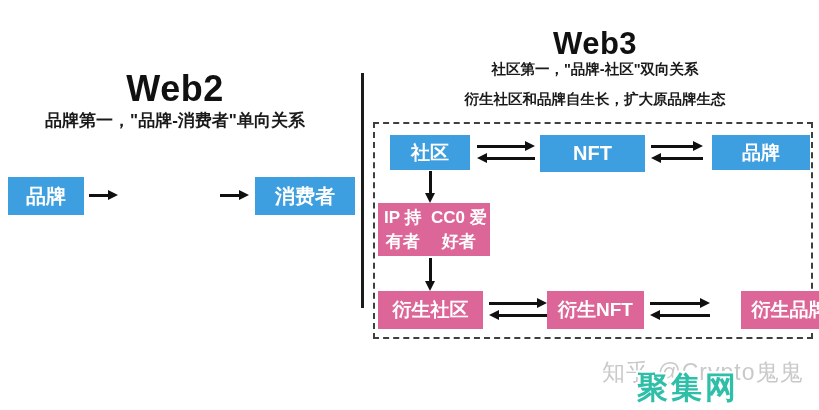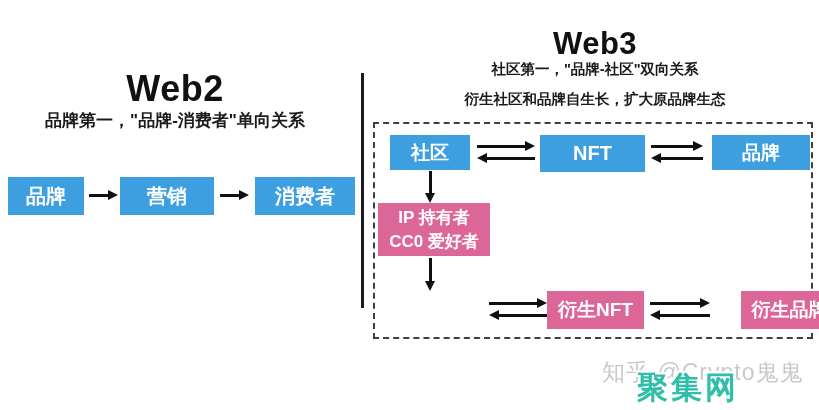--- a/index.html
+++ b/index.html
@@ -13,21 +13,21 @@
   }
   .subtitle{
     position:absolute;text-align:center;font-weight:600;color:#1a1a1a;
   }
   .node{
     position:absolute;display:flex;align-items:center;justify-content:center;
     color:#fff;font-weight:bold;text-align:center;
   }
   .node.blue{background:var(--blue);}
   .node.pink{background:var(--pink);}
-  .node-2line{flex-direction:column;line-height:24px;}
+  .node-2line{line-height:24px;}
   .divider{
     position:absolute;width:2.5px;background:#1b1b1b;
   }
   .dashed-box{
     position:absolute;border:2px dashed #3f3f3f;box-sizing:border-box;
   }
   .harrow{position:absolute;height:2.5px;background:#101010;}
   .harrow.to-right::after{
     content:"";position:absolute;right:-9px;top:-4.5px;width:0;height:0;
     border-left:10px solid #101010;border-top:5.5px solid transparent;border-bottom:5.5px solid transparent;
@@ -55,21 +55,20 @@
 </head>
 <body>
 
 <div class="canvas">
 
   <div class="title" style="left:0;top:68px;width:350px;font-size:36px;">Web2</div>
   <div class="subtitle" style="left:0;top:109px;width:350px;font-size:17px;">品牌第一，"品牌-消费者"单向关系</div>
 
   <div class="node blue" style="left:8px;top:177px;width:76px;height:38px;font-size:20px;">品牌</div>
   <div class="harrow to-right" style="left:89px;top:194px;width:20px;"></div>
-  <div class="node blue" style="left:120px;top:177px;width:94px;height:38px;font-size:20px;">营销</div>
   <div class="harrow to-right" style="left:220px;top:194px;width:20px;"></div>
   <div class="node blue" style="left:255px;top:177px;width:100px;height:38px;font-size:20px;">消费者</div>
 
   <div class="divider" style="left:361px;top:73px;height:235px;"></div>
 
   <div class="title" style="left:420px;top:26px;width:350px;font-size:31px;">Web3</div>
   <div class="subtitle" style="left:420px;top:60px;width:350px;font-size:14.5px;">社区第一，"品牌-社区"双向关系</div>
   <div class="subtitle" style="left:420px;top:82px;width:350px;font-size:14.5px;margin-top:8px;">衍生社区和品牌自生长，扩大原品牌生态</div>
 
   <div class="dashed-box" style="left:373px;top:122px;width:440px;height:217px;"></div>
@@ -82,20 +81,21 @@
   <div class="harrow to-left" style="left:660px;top:157px;width:43px;"></div>
   <div class="node blue" style="left:712px;top:135px;width:98px;height:35px;font-size:19px;">品牌</div>
 
   <div class="varrow" style="left:429px;top:171px;height:23px;"></div>
   <div class="node pink node-2line" style="left:378px;top:203px;width:112px;height:53px;font-size:17px;">
     <span>IP 持有者</span>
     <span>CC0 爱好者</span>
   </div>
   <div class="varrow" style="left:429px;top:258px;height:24px;"></div>
 
+  <div class="node pink" style="left:378px;top:291px;width:105px;height:38px;font-size:19px;">衍生社区</div>
   <div class="harrow to-right" style="left:489px;top:302px;width:49px;"></div>
   <div class="harrow to-left" style="left:498px;top:314px;width:49px;"></div>
   <div class="node pink" style="left:547px;top:291px;width:97px;height:38px;font-size:19px;">衍生NFT</div>
   <div class="harrow to-right" style="left:650px;top:302px;width:51px;"></div>
   <div class="harrow to-left" style="left:659px;top:314px;width:51px;"></div>
   <div class="node pink" style="left:713px;top:291px;width:97px;height:38px;font-size:19px;margin-left:28px;">衍生品牌</div>
 
   <div class="wm-author" style="left:602px;top:357px;">知乎 @Crypto鬼鬼</div>
   <div class="wm-site" style="left:637px;top:367px;">聚集网</div>
 

